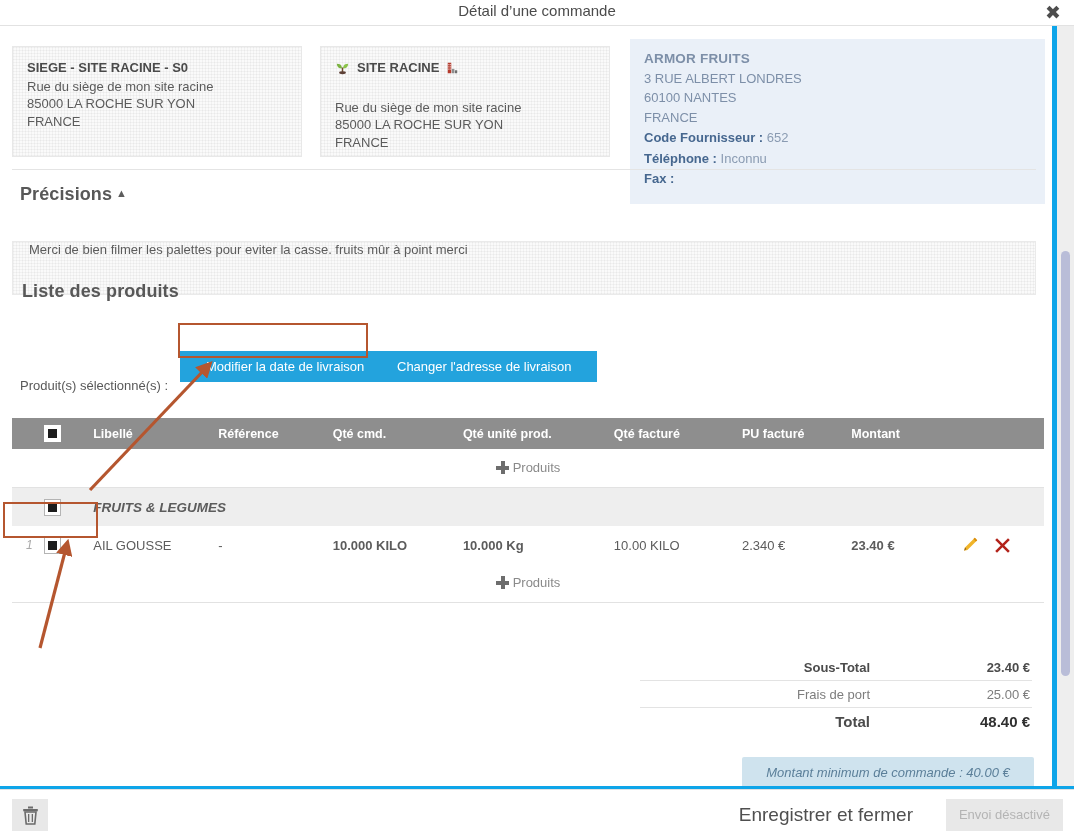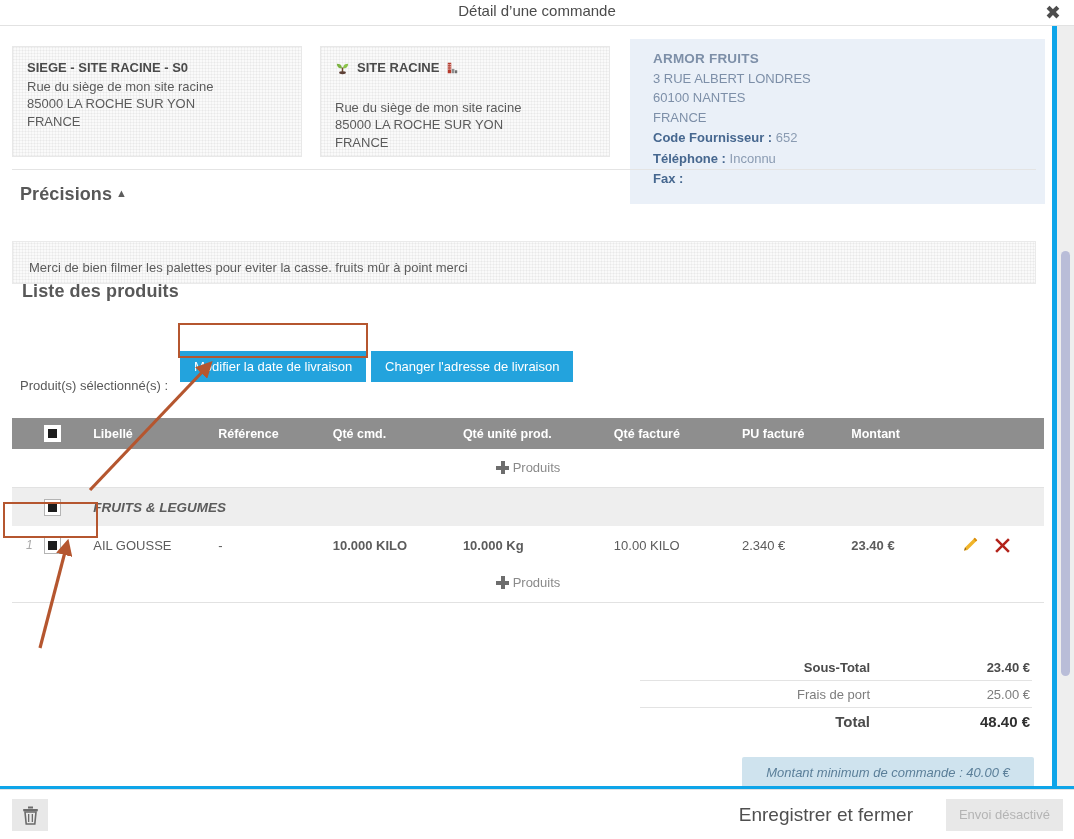--- a/index.html
+++ b/index.html
@@ -106,21 +106,21 @@
   .sprout-icon { display:inline-block; width:15px; height:15px; }
   .factory-icon { display:inline-block; width:14px; height:14px; }
   .card-line { display: block; }
 
   .supplier-box {
     position: absolute;
     left: 630px; top: -5px;
     width: 415px; height: 165px;
     box-sizing: border-box;
     background: #eaf0f8;
-    padding: 10px 23px;
+    padding: 10px 14px;
     font-size: 13px;
     line-height: 19.5px;
     color: #7d8fa8;
   }
   .supplier-name {
     font-weight: bold;
     color: #7d8fa8;
     font-size: 13.5px;
     letter-spacing: .2px;
   }
@@ -148,46 +148,46 @@
   .caret-up {
     display: inline-block;
     font-size: 11px;
     vertical-align: 3px;
     margin-left: 4px;
     color: #5d5d5d;
   }
   .precisions-box {
     position: absolute;
     left: 12px; top: 215px;
-    width: 1024px; height: 43px;
+    width: 1024px; height: 54px;
     box-sizing: border-box;
     background-color: #fafafa;
     background-image:
       repeating-linear-gradient(0deg, rgba(0,0,0,0.035) 0 1px, transparent 1px 3px),
       repeating-linear-gradient(90deg, rgba(0,0,0,0.035) 0 1px, transparent 1px 3px);
     border: 1px solid #eaeaea;
-    padding: 18px 16px;
+    padding: 0 16px;
     font-size: 13px;
     color: #5b5b5b;
   }
 
   
   .sel-label {
     position: absolute;
     left: 20px; top: 352px;
     font-size: 13px;
     color: #585858;
   }
   .btn-blue {
     position: absolute;
     background: #23a3dd;
     color: #fff;
     font-size: 13px;
     border: none;
-    padding: 0 14px;
+    padding: 0 26px;
     height: 31px;
     line-height: 31px;
     cursor: pointer;
     font-family: "Liberation Sans", sans-serif;
     white-space: nowrap;
   }
   .btn-date { left: 180px; top: 325px; }
   .btn-addr { left: 371px; top: 325px; }
 
   

